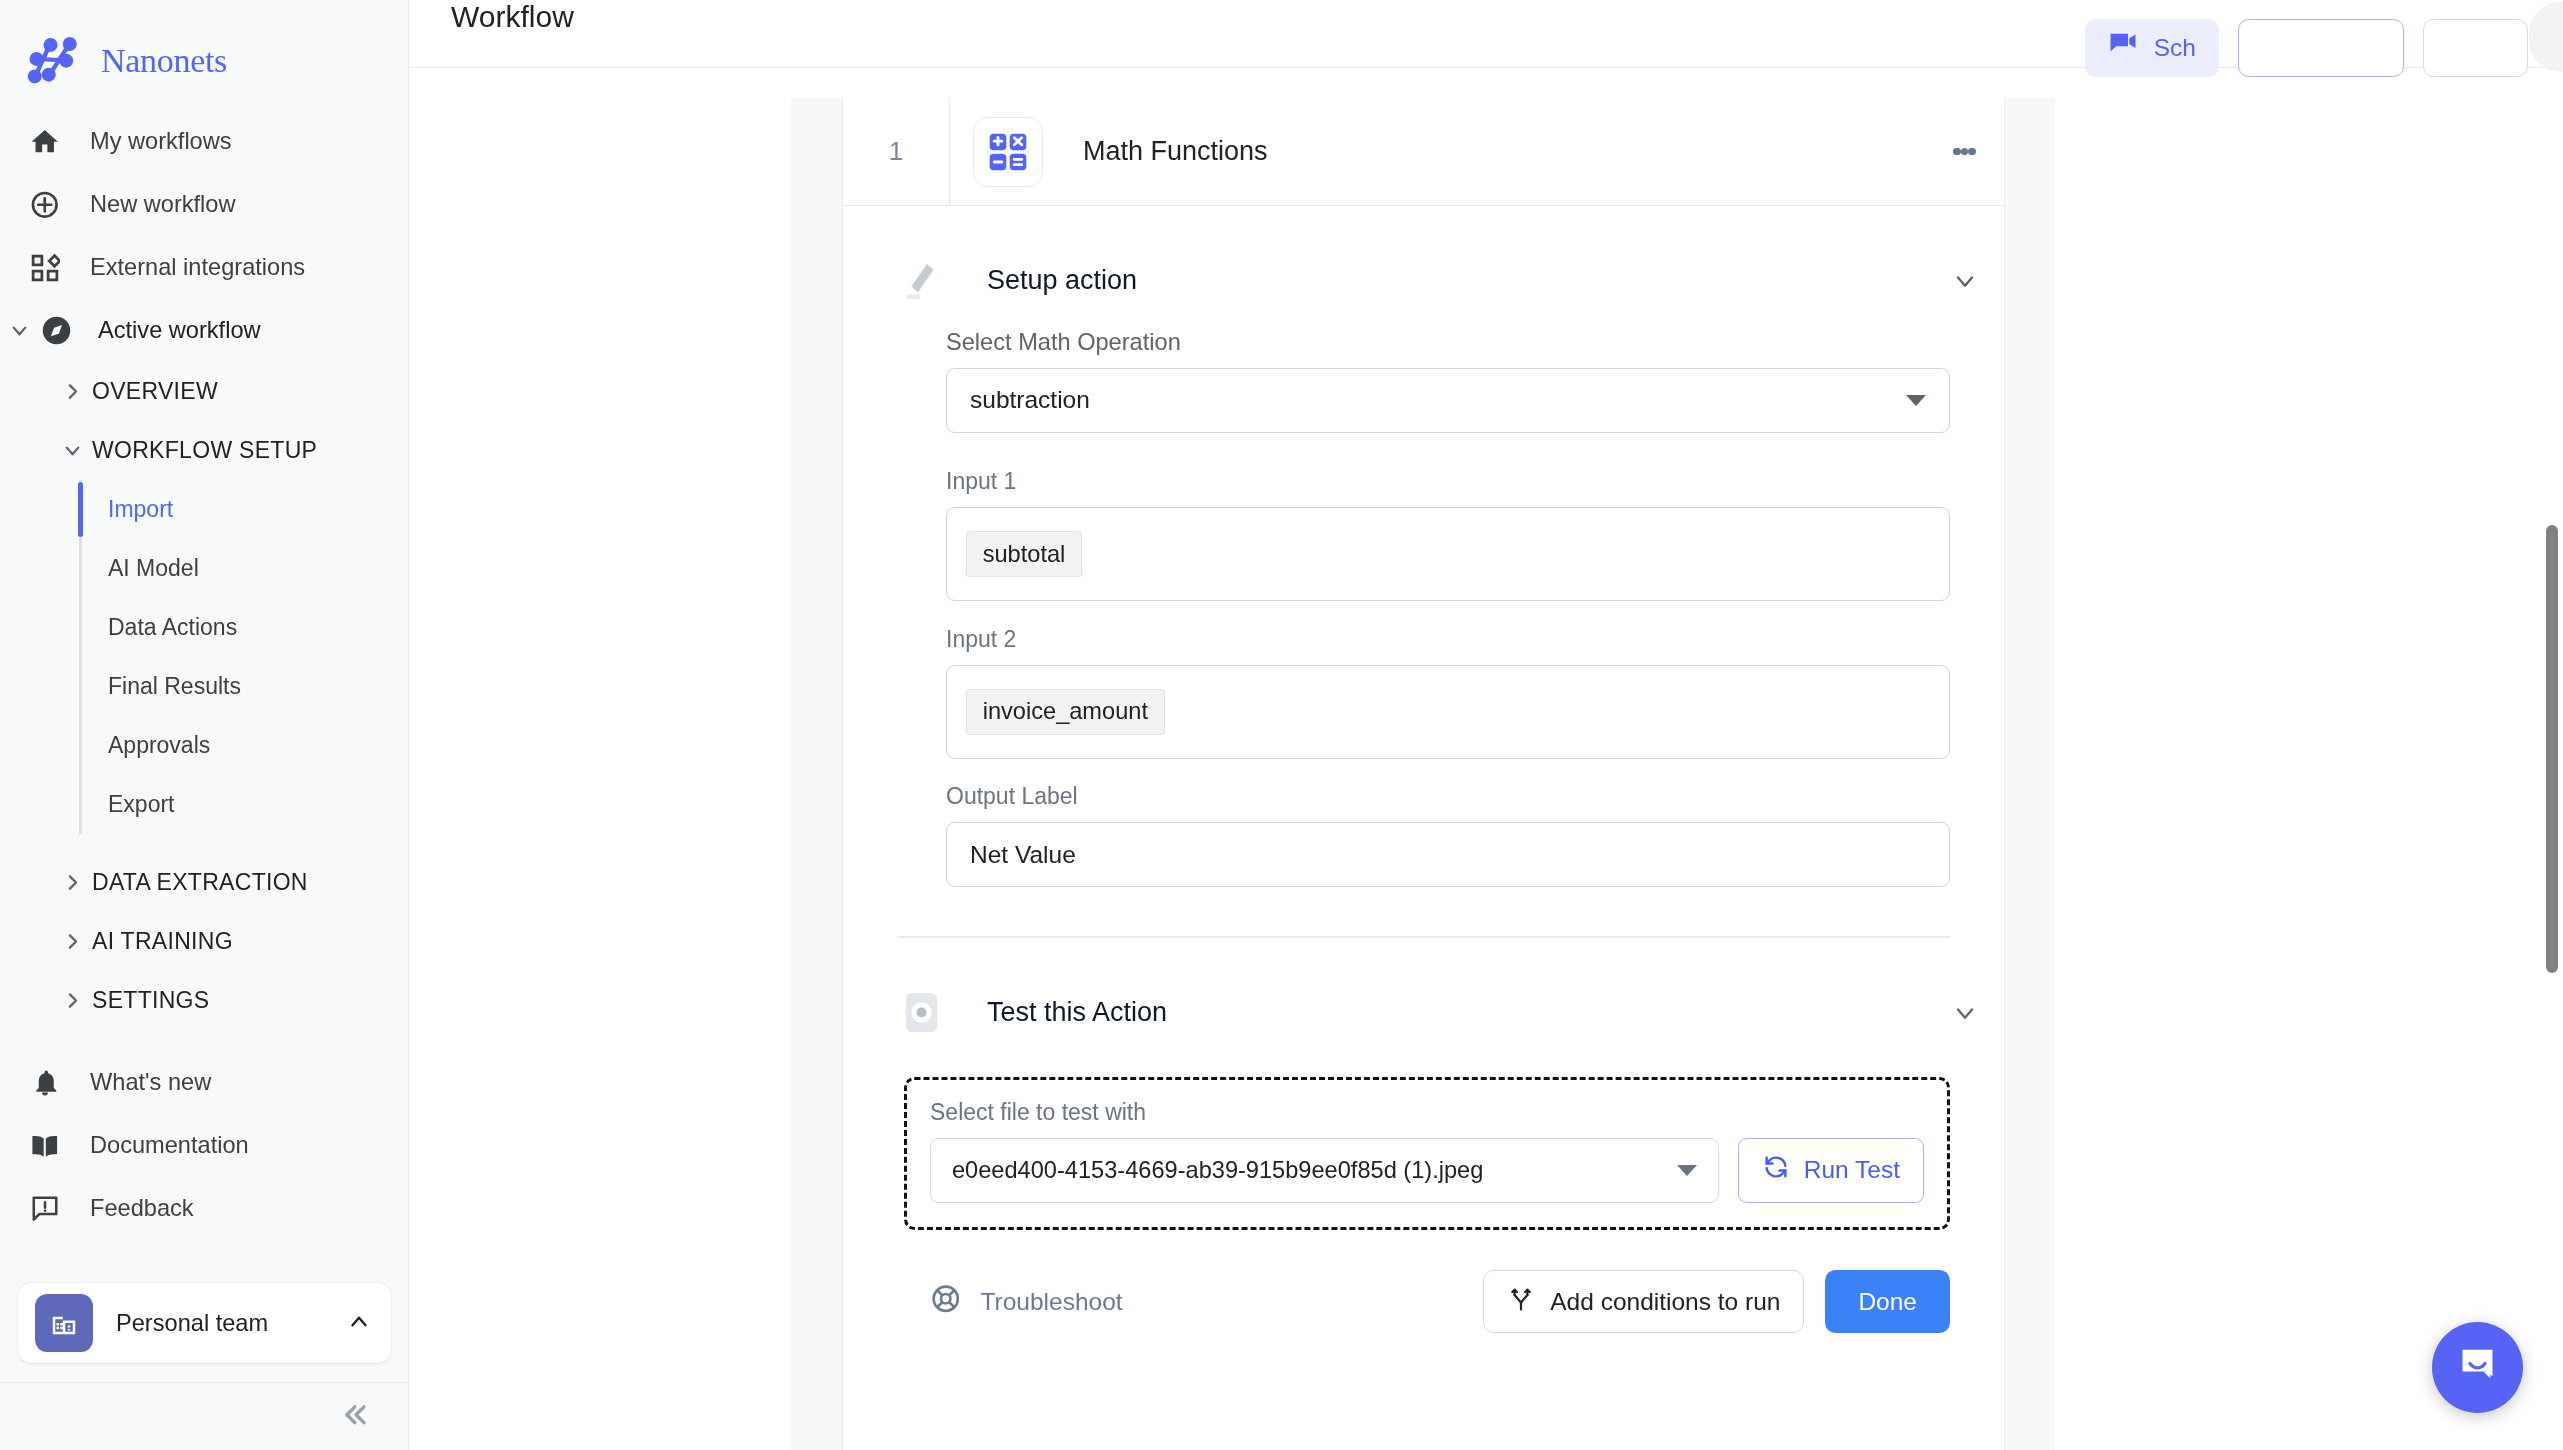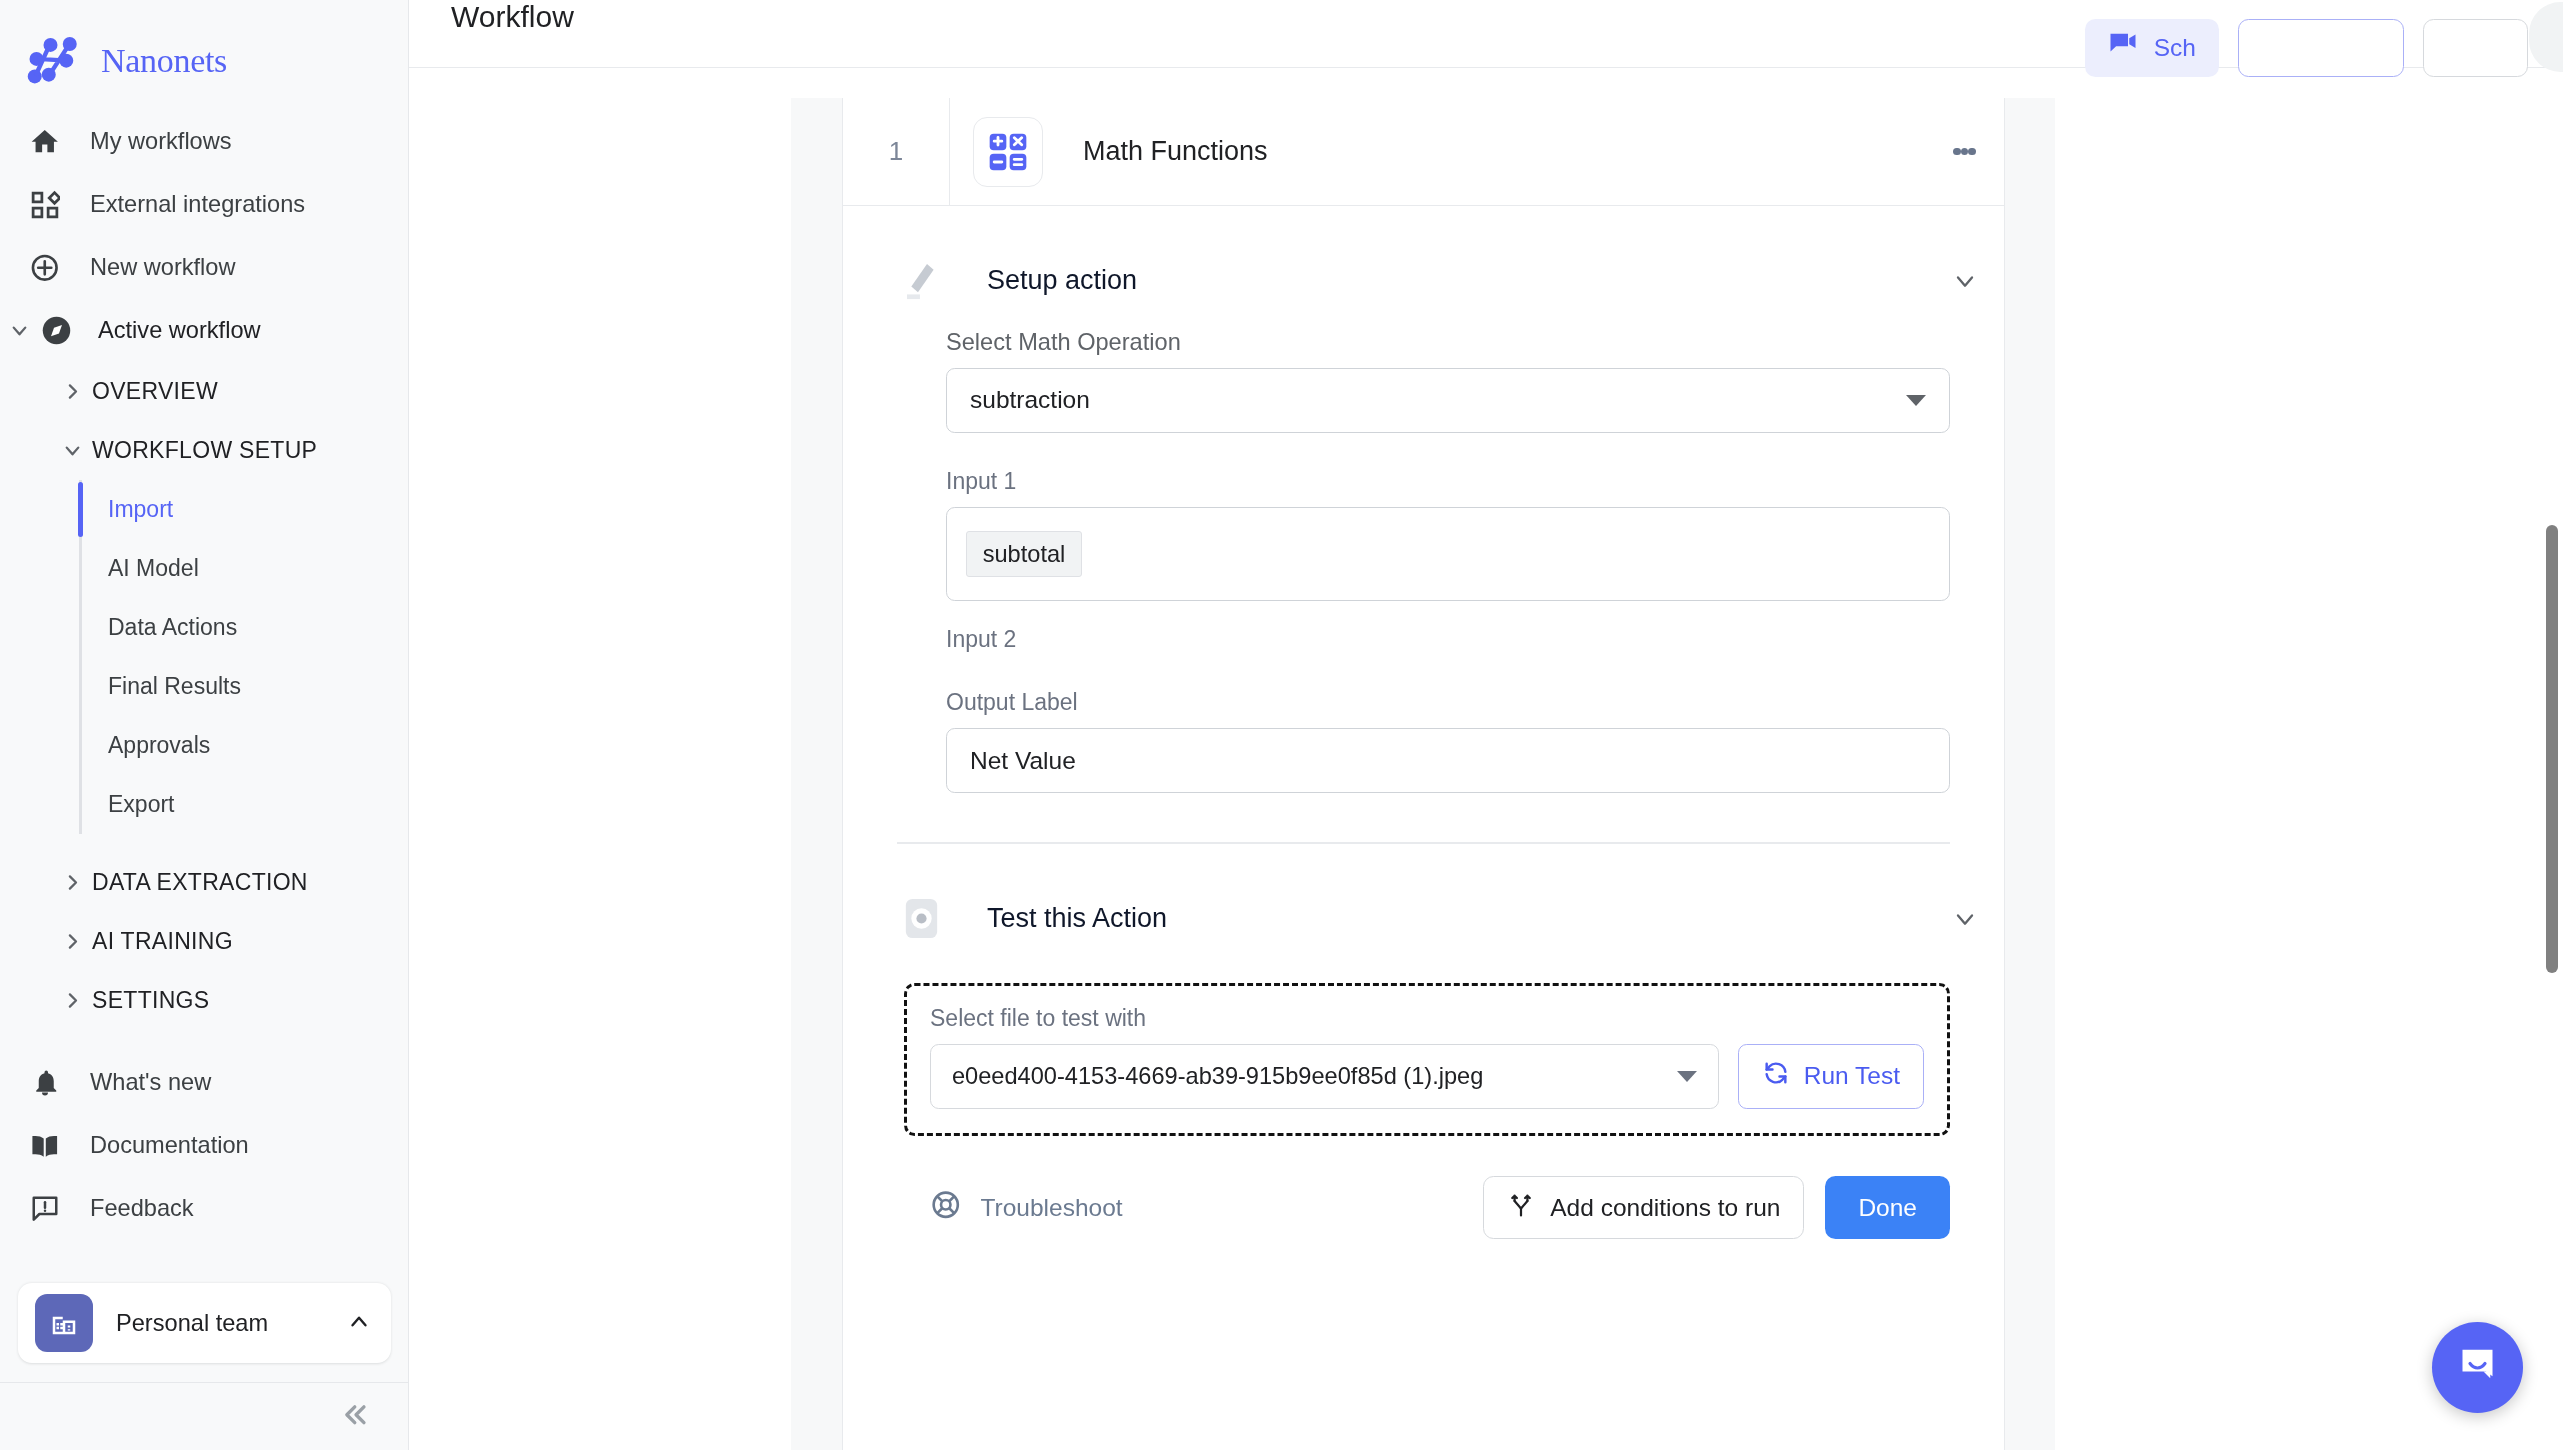--- a/index.html
+++ b/index.html
@@ -265,38 +265,38 @@
         <span class="ic">
           <svg width="31.5" height="31.5" viewBox="0 0 24 24" fill="#3c4043">
               <path d="M10 20v-6h4v6h5v-8h3L12 3 2 12h3v8z"></path>
             </svg>
         </span>
         <span>My workflows</span>
       </div>
 
       <div class="nav-item">
         <span class="ic">
+          <svg width="31.5" height="31.5" viewBox="0 0 24 24" fill="none" stroke="#3c4043" stroke-width="2">
+            <circle cx="12" cy="12" r="9"></circle>
+              <path d="M12 7v10M7 12h10" stroke-linecap="round"></path>
+          </svg>
+        </span>
+        <span>New workflow</span>
+      </div>
+
+      <div class="nav-item">
+        <span class="ic">
           <svg width="30" height="30" viewBox="0 0 24 24" fill="none" stroke="#3c4043" stroke-width="2.2">
             <rect x="2.5" y="2.5" width="7" height="7"></rect>
               <rect x="2.5" y="14.5" width="7" height="7"></rect>
             <rect x="14.5" y="14.5" width="7" height="7"></rect>
               <rect x="17.5" y="1.2" width="6" height="6" transform="rotate(45 17.5 4.2)"></rect>
           </svg>
         </span>
         <span>External integrations</span>
-      </div>
-
-      <div class="nav-item">
-        <span class="ic">
-          <svg width="31.5" height="31.5" viewBox="0 0 24 24" fill="none" stroke="#3c4043" stroke-width="2">
-            <circle cx="12" cy="12" r="9"></circle>
-              <path d="M12 7v10M7 12h10" stroke-linecap="round"></path>
-          </svg>
-        </span>
-        <span>New workflow</span>
       </div>
 
       <div class="nav-expand">
         <span class="caret">
           <svg width="23" height="23" viewBox="0 0 24 24" fill="none" stroke="#5f6368" stroke-width="2.4" stroke-linecap="round" stroke-linejoin="round">
               <polyline points="6 9 12 16 18 9"></polyline>
             </svg>
         </span>
         <span class="ic">
           <svg width="33" height="33" viewBox="0 0 24 24">
@@ -510,20 +510,23 @@
           <div class="gap-40"></div>
 
           <div class="field-label">Input 1</div>
           <div class="chip-box">
             <span class="chip">subtotal</span>
           </div>
 
           <div class="gap-28"></div>
 
           <div class="field-label">Input 2</div>
+          <div class="chip-box">
+            <span class="chip">invoice_amount</span>
+          </div>
 
           <div class="gap-28"></div>
 
           <div class="field-label">Output Label</div>
           <div class="text-input">
             <span>Net Value</span>
           </div>
         </div>
 
         <div class="divider"></div>

